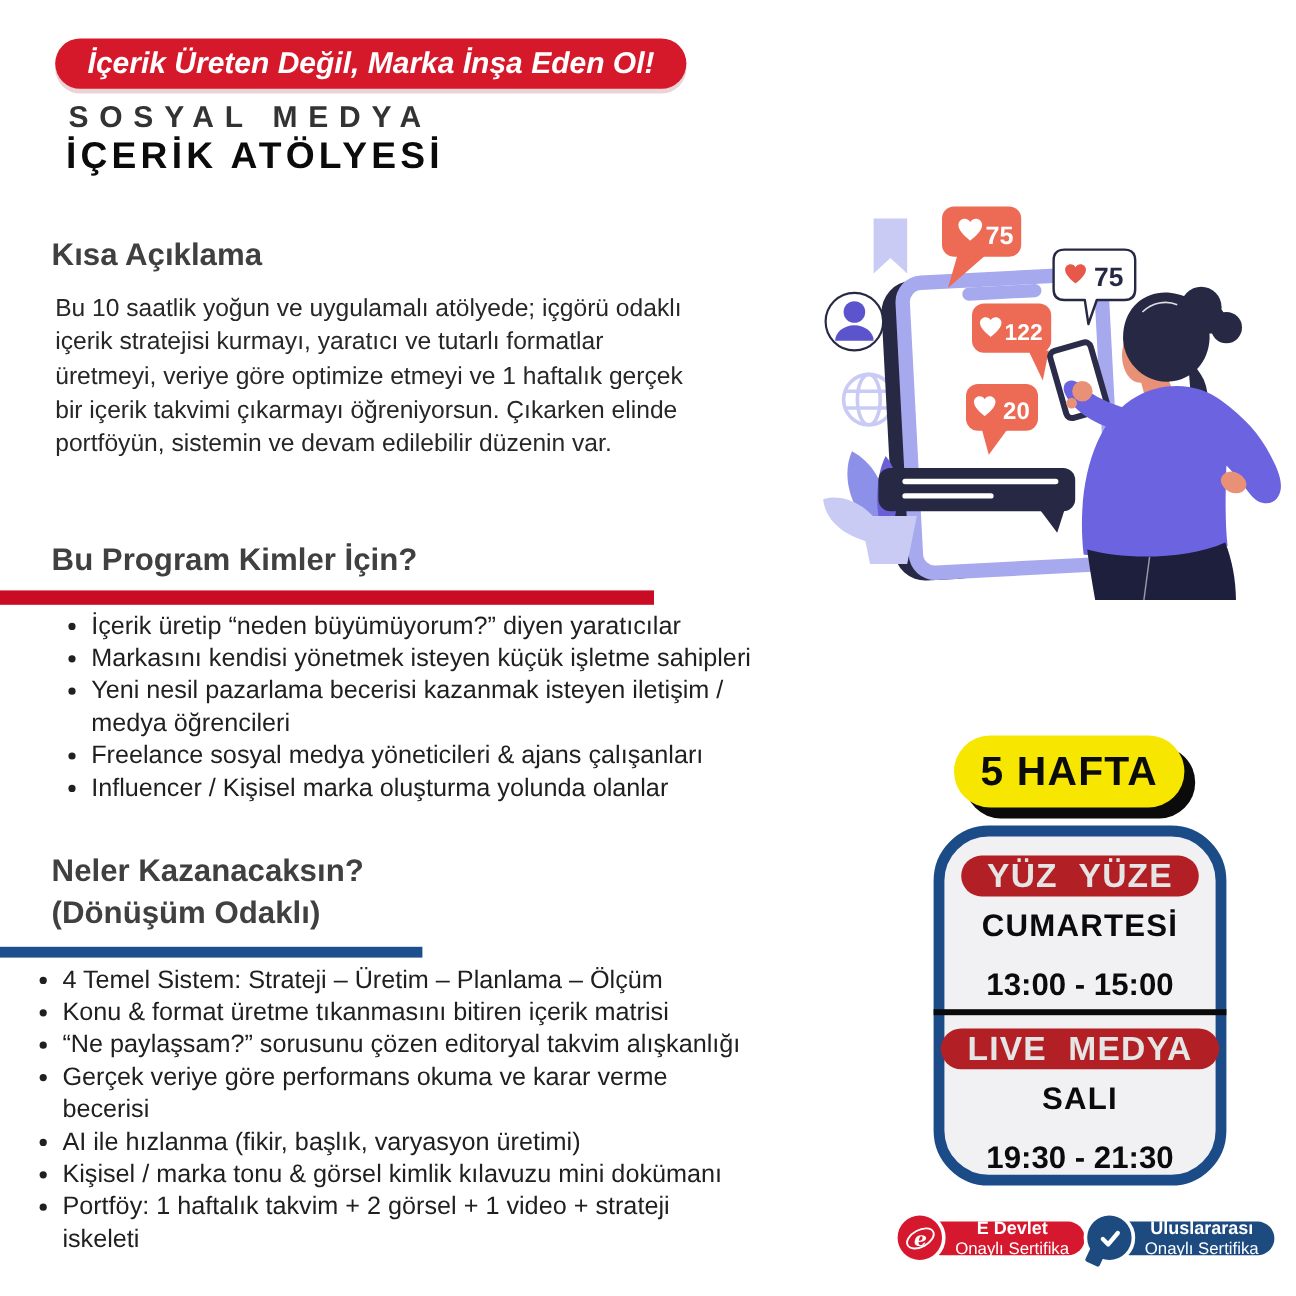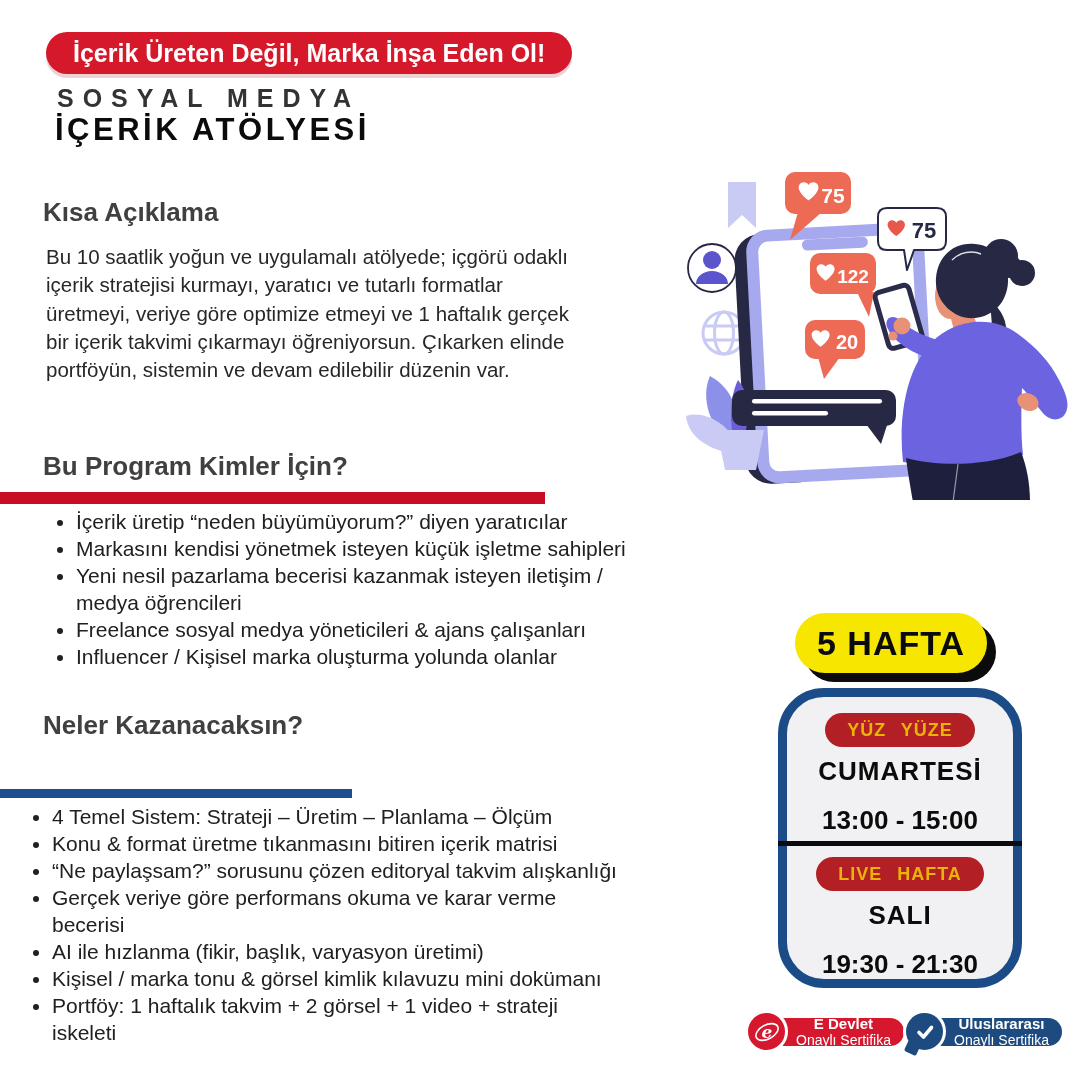--- a/index.html
+++ b/index.html
@@ -5,21 +5,21 @@
   html,body{margin:0;padding:0;}
   body{
     width:1080px;height:1080px;background:#ffffff;position:relative;overflow:hidden;
     font-family:"Liberation Sans",sans-serif;color:#222;
   }
   .abs{position:absolute;}
 
   
   .banner{
     left:46px;top:32px;height:42px;line-height:42px;padding:0 27px;
-    background:#d6182b;border-radius:23px;color:#fff;
+    background:#d6182b;border-radius:23px;color:#fff;font-style:italic;
     font-weight:700;font-size:25px;box-shadow:0 4px 0 rgba(150,10,25,.18);
   }
   .title-sub{left:57px;top:84px;font-size:25px;font-weight:700;letter-spacing:9px;color:#333;}
   .title-main{left:55px;top:112px;font-size:31px;font-weight:800;letter-spacing:3.5px;color:#0b0b0b;}
 
   
   .h1{font-size:26px;font-weight:800;color:#404040;}
   .h-about{left:43px;top:197px;}
   .about-body{left:46px;top:243px;width:537px;font-size:20.5px;line-height:28.3px;color:#272727;}
   .h-audience{left:43px;top:451px;}
@@ -42,21 +42,21 @@
   }
   .schedule-card{
     left:778px;top:688px;width:244px;height:300px;background:#f1f1f3;
     border:9px solid #1b4c87;border-radius:46px;box-sizing:border-box;
   }
   .card-divider{position:absolute;left:-9px;top:144px;width:244px;height:5px;background:#0b0b0b;}
   .session{position:absolute;left:0;width:100%;display:flex;flex-direction:column;align-items:center;}
   .session-1{top:16px;}
   .session-2{top:160px;}
   .mode-pill{
-    background:#b22025;color:#eab308;font-weight:800;font-size:18px;line-height:24px;
+    background:#b22025;color:#e5e5e5;font-weight:800;font-size:28px;line-height:24px;
     padding:5px 22px;border-radius:22px;letter-spacing:1px;word-spacing:9px;white-space:nowrap;
   }
   .session-day{font-size:26px;font-weight:800;letter-spacing:1px;color:#0b0b0b;margin-top:9px;}
   .session-time{font-size:26px;font-weight:800;color:#0b0b0b;margin-top:18px;}
 
   
   .badge{position:absolute;display:flex;align-items:center;}
   .badge-1{left:745px;top:1010px;}
   .badge-2{left:903px;top:1010px;}
   .badge-circle{
@@ -94,20 +94,21 @@
 <ul class="abs list audience-list">
   <li>İçerik üretip “neden büyümüyorum?” diyen yaratıcılar</li>
   <li>Markasını kendisi yönetmek isteyen küçük işletme sahipleri</li>
   <li>Yeni nesil pazarlama becerisi kazanmak isteyen iletişim / medya öğrencileri</li>
   <li>Freelance sosyal medya yöneticileri &amp; ajans çalışanları</li>
   <li>Influencer / Kişisel marka oluşturma yolunda olanlar</li>
 </ul>
 
 <div class="abs h1 h-gains">
   <div>Neler Kazanacaksın?</div>
+  <div>(Dönüşüm Odaklı)</div>
 </div>
 <div class="abs bar-blue"></div>
 <ul class="abs list gains-list">
   <li>4 Temel Sistem: Strateji – Üretim – Planlama – Ölçüm</li>
   <li>Konu &amp; format üretme tıkanmasını bitiren içerik matrisi</li>
   <li>“Ne paylaşsam?” sorusunu çözen editoryal takvim alışkanlığı</li>
   <li>Gerçek veriye göre performans okuma ve karar verme becerisi</li>
   <li>AI ile hızlanma (fikir, başlık, varyasyon üretimi)</li>
   <li>Kişisel / marka tonu &amp; görsel kimlik kılavuzu mini dokümanı</li>
   <li>Portföy: 1 haftalık takvim + 2 görsel + 1 video + strateji iskeleti</li>
@@ -210,21 +211,21 @@
 <div class="abs duration-pill">5 HAFTA</div>
 
 <div class="abs schedule-card">
   <div class="session session-1">
     <div class="mode-pill">YÜZ YÜZE</div>
     <div class="session-day">CUMARTESİ</div>
     <div class="session-time">13:00 - 15:00</div>
   </div>
   <div class="card-divider"></div>
   <div class="session session-2">
-    <div class="mode-pill">LIVE HAFTA</div>
+    <div class="mode-pill">LIVE MEDYA</div>
     <div class="session-day">SALI</div>
     <div class="session-time">19:30 - 21:30</div>
   </div>
 </div>
 
 <div class="badge badge-1">
   <div class="badge-circle">
     <svg width="28" height="28" viewBox="0 0 28 28">
       <ellipse cx="14" cy="14" rx="12" ry="7" fill="none" stroke="#ffffff" stroke-width="1.6" transform="rotate(-28 14 14)"></ellipse>
       <text x="14" y="20" text-anchor="middle" font-size="17" font-style="italic" font-weight="700" fill="#ffffff" font-family="DejaVu Serif, serif">e</text>

